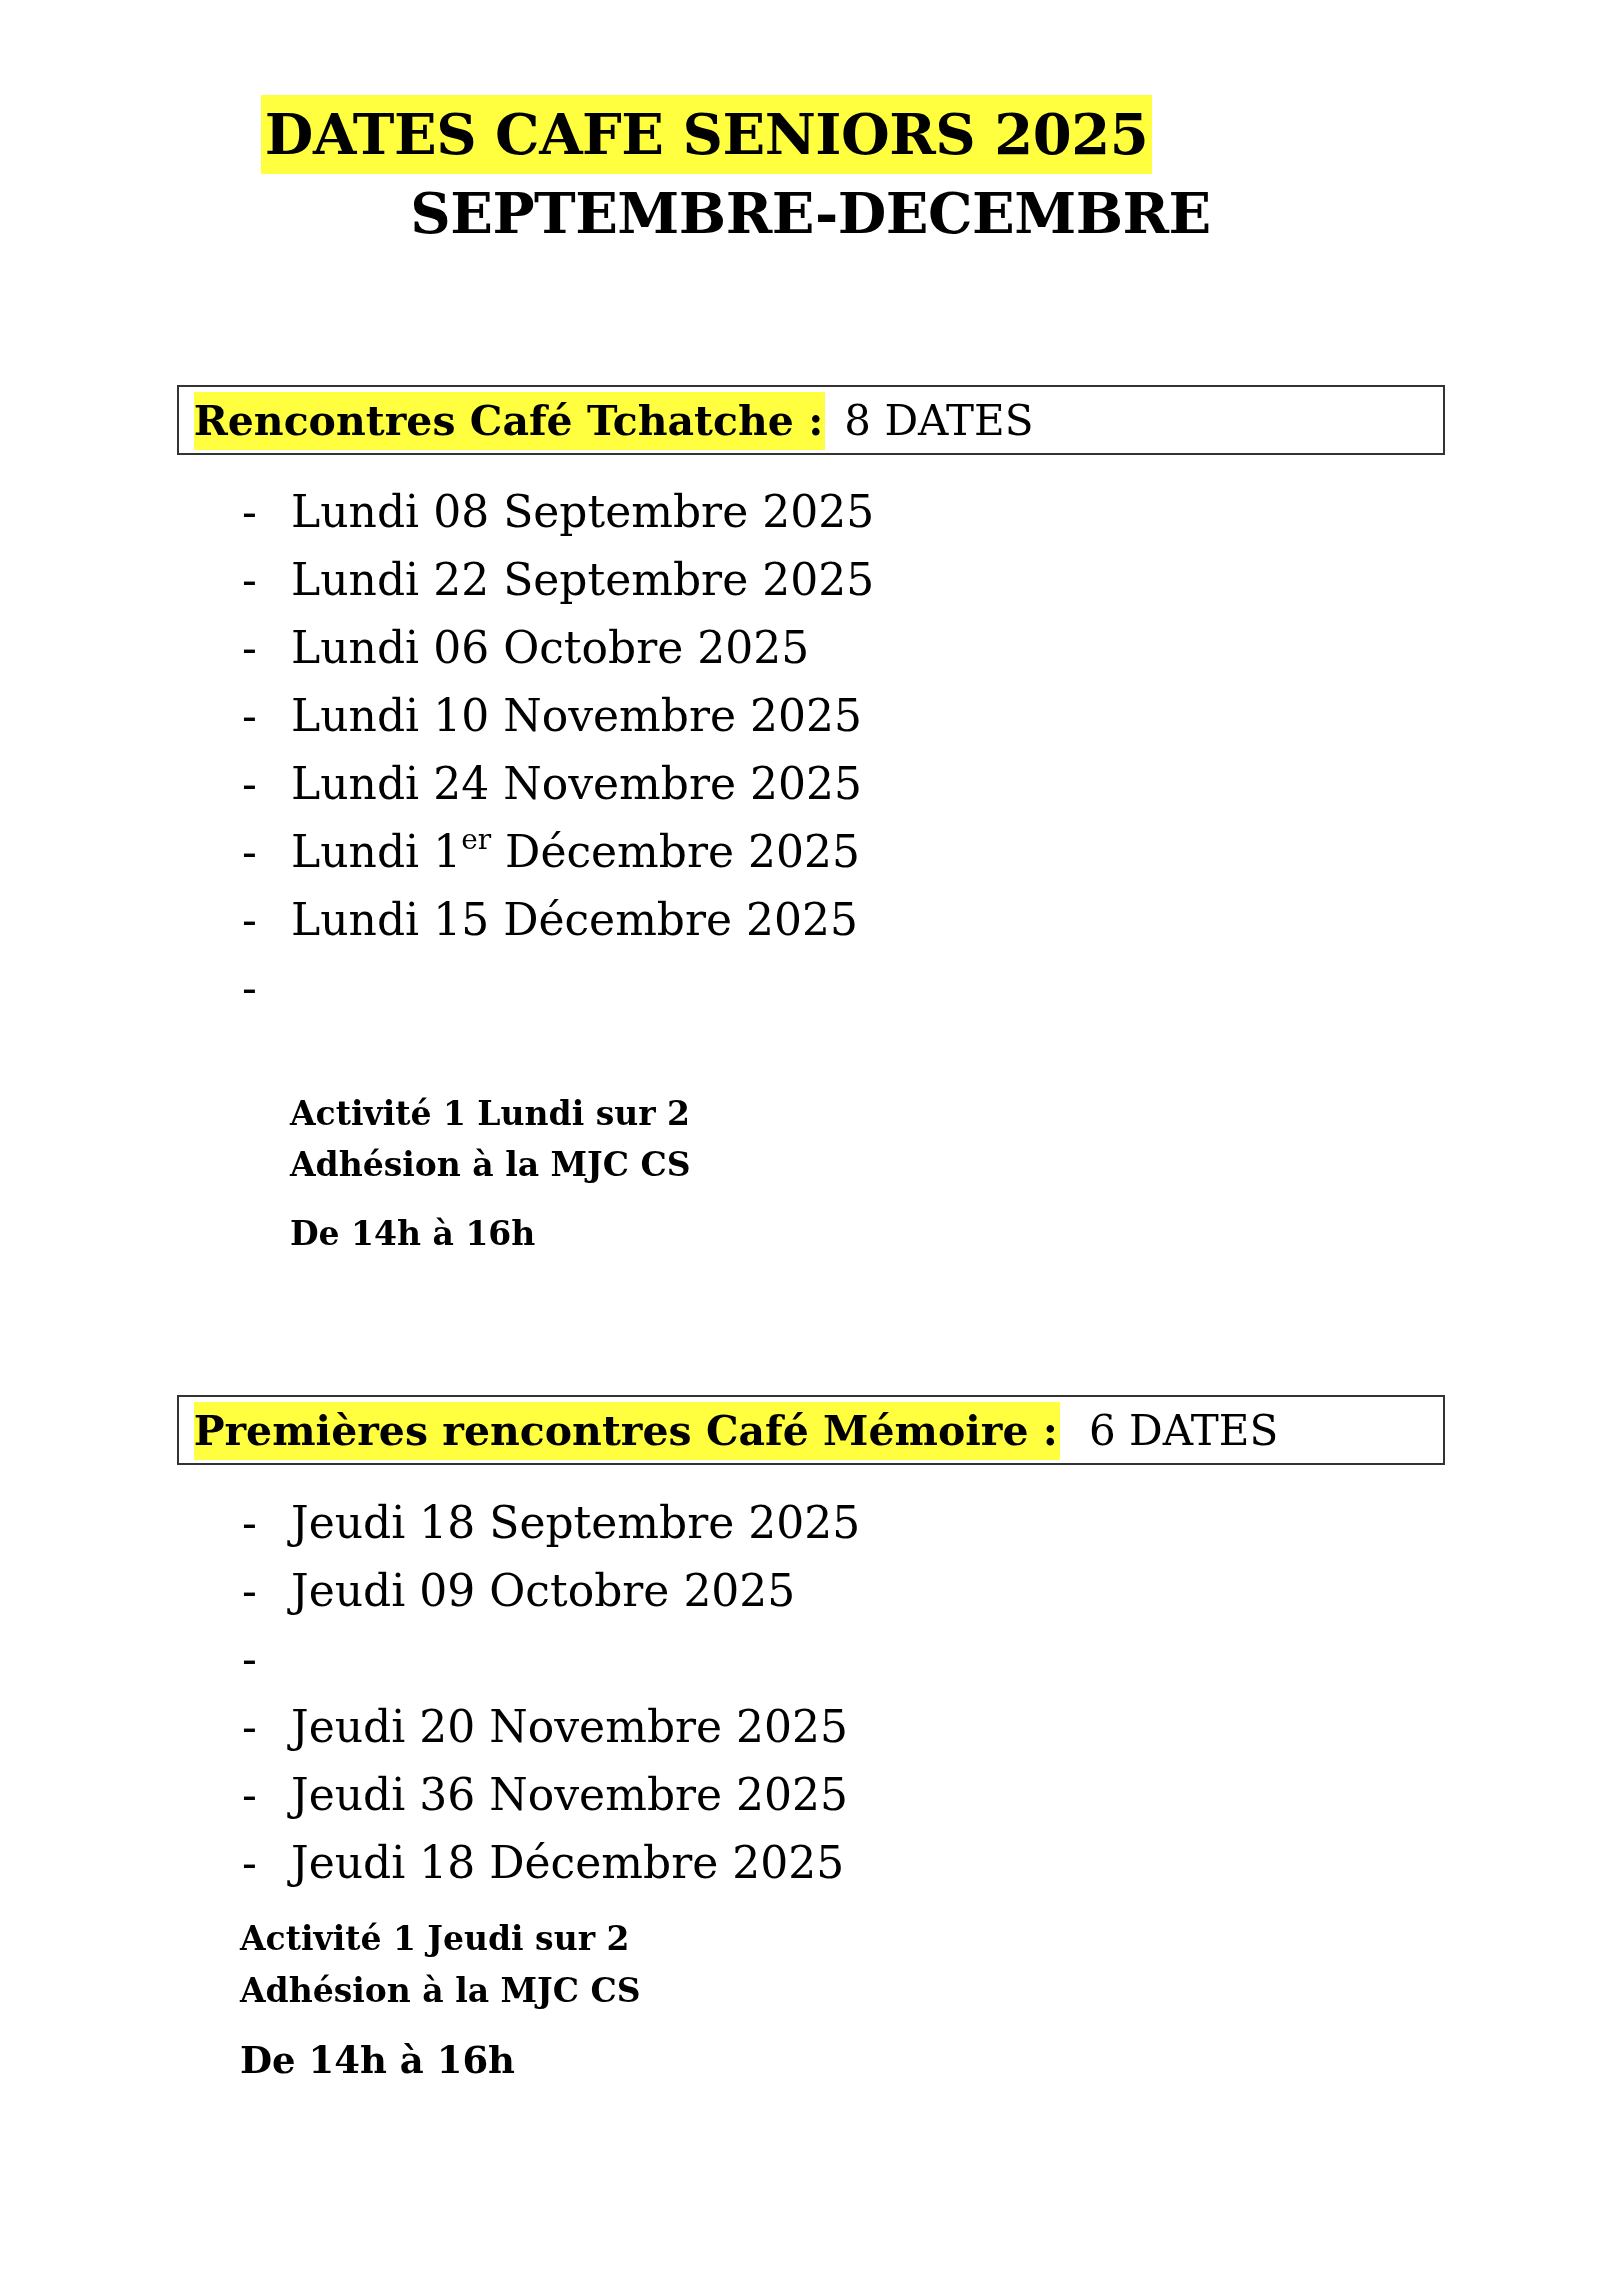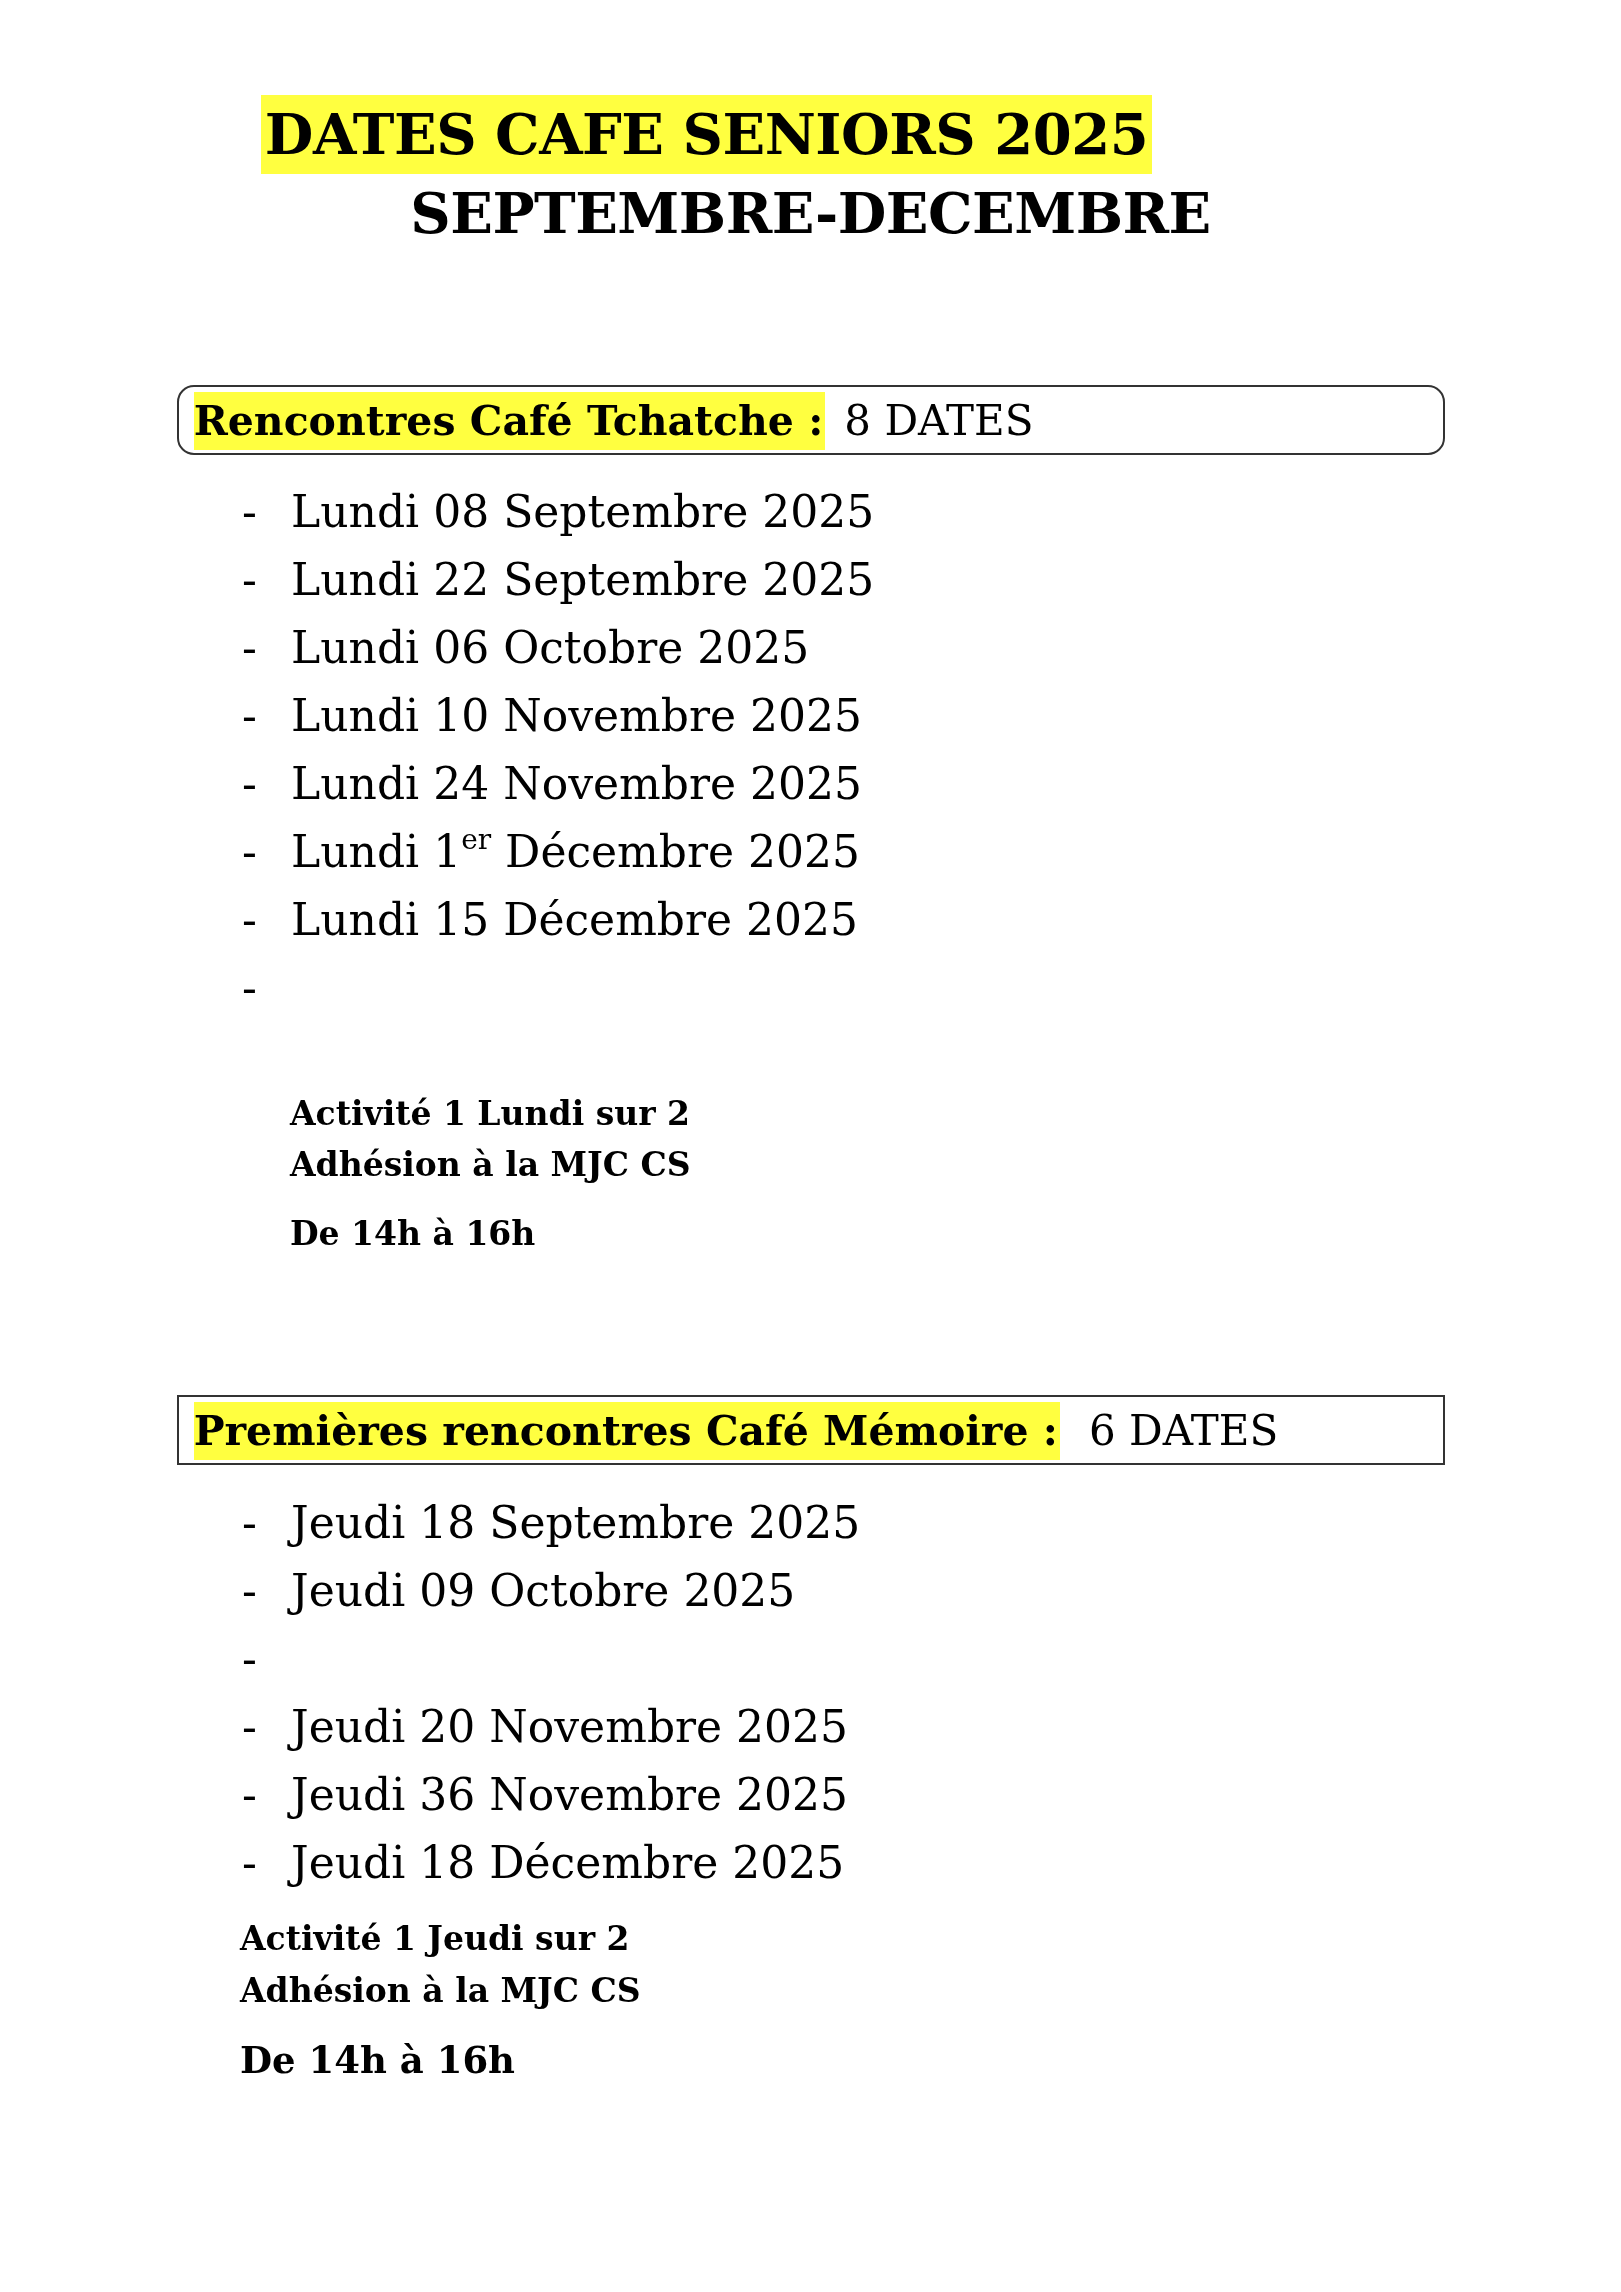--- a/index.html
+++ b/index.html
@@ -25,21 +25,21 @@
   .notes div { white-space: nowrap; }
 </style>
 </head>
 <body>
 
 <div class="abs title1">
   <span class="hl">DATES CAFE SENIORS 2025</span>
 </div>
 <div class="abs title2">SEPTEMBRE-DECEMBRE</div>
 
-<div class="box" style="top:385px;border-radius:17px;">
+<div class="box" style="top:385px;">
   <div class="inner">
     <span class="hl">Rencontres Café Tchatche :</span>
     <span class="count">8 DATES</span>
   </div>
 </div>
 <ul class="list" style="top:478px;">
     <li>
       <span class="dash">-</span>
       <span><span>Lundi</span> <span>08</span><sup></sup> <span>Septembre 2025</span></span>
     </li>

